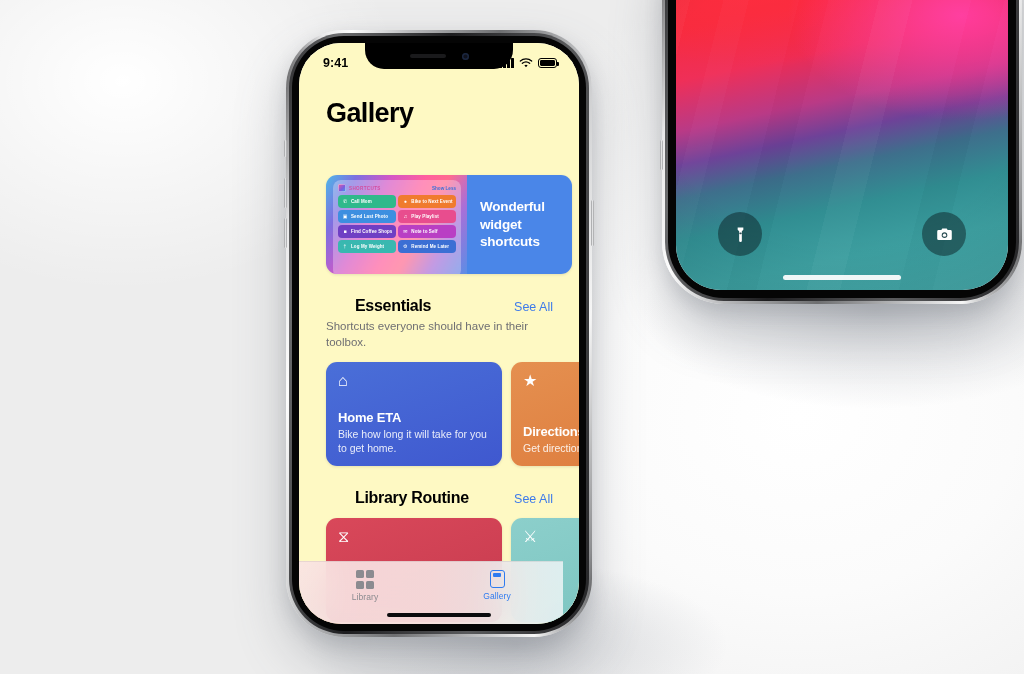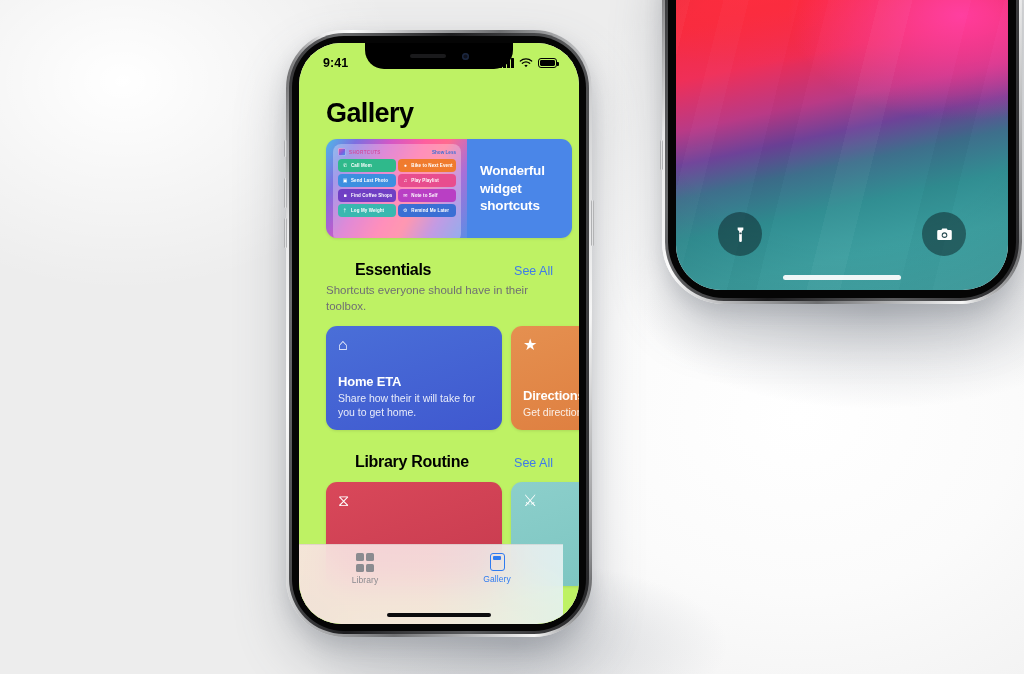--- a/index.html
+++ b/index.html
@@ -71,39 +71,39 @@
   .notch {
     position:absolute; top:0; left:50%; transform:translateX(-50%);
     width:148px; height:26px; background:#000;
     border-radius:0 0 19px 19px; z-index:7;
     display:flex; align-items:center; justify-content:center; gap:16px;
   }
   .notch .spk { width:36px;height:4px;background:#1a1a1c;border-radius:3px; }
   .notch .cam { width:7px;height:7px;border-radius:50%;background:#10121c;
                 box-shadow:inset 0 0 0 1.4px #1b2740; }
 
-  .appview { position:absolute; inset:0; background:#bef264; overflow:hidden; }
+  .appview { position:absolute; inset:0; background:#fef9c3; overflow:hidden; }
   .content { position:absolute; left:0; right:0; top:33px; bottom:0; }
 
   .page-title { font-size:27px; font-weight:bold; color:#000; letter-spacing:-.6px;
                 padding:22px 0 10px 27px; }
 
   .searchbar {
     margin:0 26px 14px 27px; height:26px; background:#efeff0; border-radius:9px;
     display:flex; align-items:center; gap:6px; padding:0 9px;
   }
   .searchbar .mag { width:10px;height:10px;border:1.4px solid #8a8a8e;border-radius:50%;position:relative;flex:none; }
   .searchbar .mag::after{content:"";position:absolute;right:-3.5px;bottom:-2.5px;width:5px;height:1.4px;background:#8a8a8e;transform:rotate(45deg);border-radius:1px;}
   .searchbar span { font-size:12.5px; color:#8a8a8e; }
 
   
   .carousel { display:flex; gap:8px; padding-left:27px; }
   .feat {
     flex:none; width:246px; height:99px; border-radius:11px; overflow:hidden;
-    display:flex; box-shadow:0 1px 3px rgba(0,0,0,.10);
+    display:flex; box-shadow:0 1px 3px rgba(0,0,0,.10);margin-top:36px;
   }
   .feat-widget {
     width:141px; flex:none; position:relative;
     background:linear-gradient(118deg,#4fb8e8 0%,#7d6fe0 16%,#d357c6 34%,#ff5f9e 52%,#ff6b8f 64%,#a96fd8 80%,#5a8ee6 100%);
   }
   .wg-card {
     position:absolute; left:7px; right:6px; top:5px; bottom:-4px;
     background:rgba(255,255,255,.30); border-radius:8px; padding:4px 5px;
     backdrop-filter: blur(2px);
   }
@@ -144,21 +144,21 @@
   .scard .sp { flex:1; }
   .scard h4 { font-size:13px; font-weight:bold; color:#fff; letter-spacing:-.2px; line-height:1.2; }
   .scard p { font-size:10.5px; color:rgba(255,255,255,.88); line-height:1.35; margin-top:2px; padding-bottom:10px; }
   .scard.blue { background:linear-gradient(160deg,#4a6fd8,#3f58cf); }
   .scard.orange { background:linear-gradient(160deg,#e59050,#dd7b3c); }
   .scard.red { background:linear-gradient(160deg,#d9485a,#c63a4e); }
   .scard.teal { background:linear-gradient(160deg,#8ccfcb,#79c3bf); }
 
   
   .tabbar {
-    position:absolute; left:0; right:16px; bottom:0; height:80px; z-index:5;
+    position:absolute; left:0; right:16px; bottom:0; height:63px; z-index:5;
     background:linear-gradient(90deg, rgba(249,228,228,.90) 0%, rgba(248,230,229,.90) 50%, rgba(231,242,243,.90) 100%);
     backdrop-filter: blur(18px);
     border-top:.5px solid rgba(0,0,0,.07);
     display:flex;
   }
   .tab { flex:1; display:flex; flex-direction:column; align-items:center; justify-content:flex-start; padding-top:8px; gap:3px; }
   .tab .lbl { font-size:8.5px; letter-spacing:.1px; }
   .tab.inactive .lbl { color:#8b8b90; }
   .tab.active .lbl { color:#2f7bf0; }
   .grid-ico { display:grid; grid-template-columns:repeat(2,8px); grid-template-rows:repeat(2,8px); gap:2.5px; }
@@ -356,21 +356,21 @@
               <div class="sec-head">
                 <div class="sec-title">Essentials</div>
                 <div class="sec-seeall">See All</div>
               </div>
               <div class="sec-sub">Shortcuts everyone should have in their toolbox.</div>
               <div class="cardrow">
                 <div class="scard blue">
                   <div class="ico">⌂</div>
                   <div class="sp"></div>
                   <h4>Home ETA</h4>
-                  <p>Share how their it will take for you to get home.</p>
+                  <p>Bike how long it will take for you to get home.</p>
                 </div>
                 <div class="scard orange">
                   <div class="ico">★</div>
                   <div class="sp"></div>
                   <h4>Directions to Event</h4>
                   <p>Get directions to calendar event.</p>
                 </div>
               </div>
             </div>
             <div class="section">

